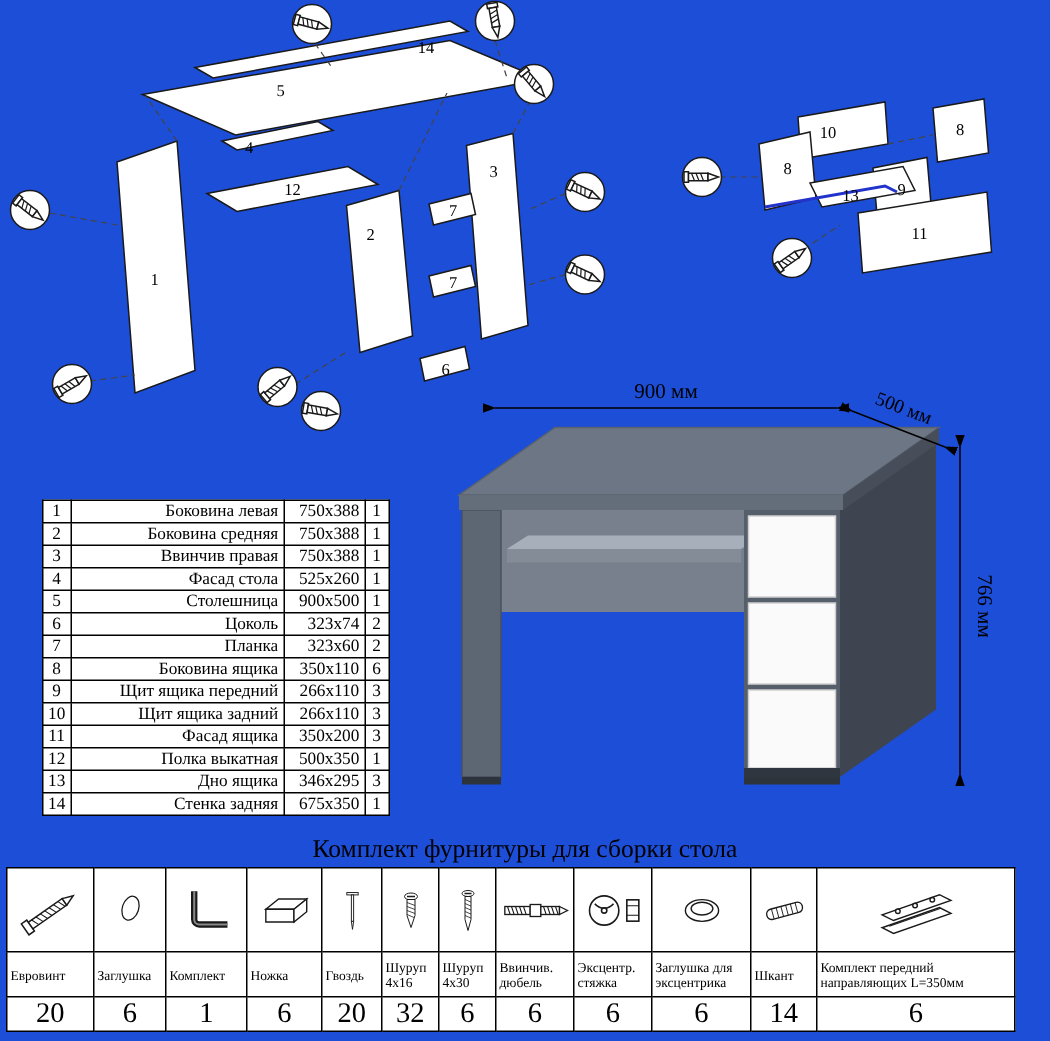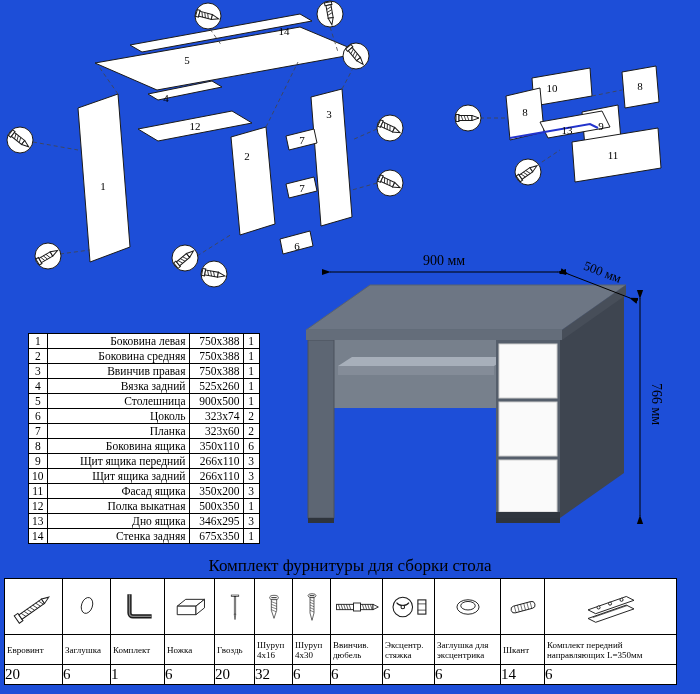--- a/index.html
+++ b/index.html
@@ -21,21 +21,21 @@
   td.pt-qty  { width:16px;  text-align:center; }
 
   .hw-title { position:absolute; top:556px; left:0; width:100%; text-align:center;
               font-size:17px; font-weight:normal; }
   .hw-table { position:absolute; left:4px; top:578px; width:548px; border-collapse:collapse;
               table-layout:fixed; background:#fff; }
   .hw-table td { border:1px solid #000; overflow:hidden; }
   .hw-icon-cell { height:56px; text-align:center; vertical-align:middle; }
   .hw-icon-cell svg { display:inline-block; vertical-align:middle; }
   .hw-name-cell { height:30px; font-size:9px; line-height:10px; padding:1px 2px; vertical-align:middle; text-align:left; }
-  .hw-qty-cell  { height:20px; font-size:15px; vertical-align:middle; }
+  .hw-qty-cell  { height:20px; font-size:19px; text-align:center; vertical-align:middle; }
 </style>
 </head>
 <body>
 
 <div class="sheet">
 
   <svg id="diag-left" class="diag" width="460" height="330" viewBox="0 0 460 330">
     <defs>
       <g id="scr">
         <rect x="-12" y="-3.5" width="3" height="7" fill="#fff" stroke="#1a1a1a" stroke-width="1"></rect>
@@ -152,21 +152,21 @@
           <td class="pt-qty">1</td>
         </tr>
         <tr>
           <td class="pt-num">3</td>
           <td class="pt-name">Ввинчив правая</td>
           <td class="pt-size">750x388</td>
           <td class="pt-qty">1</td>
         </tr>
         <tr>
           <td class="pt-num">4</td>
-          <td class="pt-name">Вязка задний</td>
+          <td class="pt-name">Фасад стола</td>
           <td class="pt-size">525x260</td>
           <td class="pt-qty">1</td>
         </tr>
         <tr>
           <td class="pt-num">5</td>
           <td class="pt-name">Столешница</td>
           <td class="pt-size">900x500</td>
           <td class="pt-qty">1</td>
         </tr>
         <tr>

